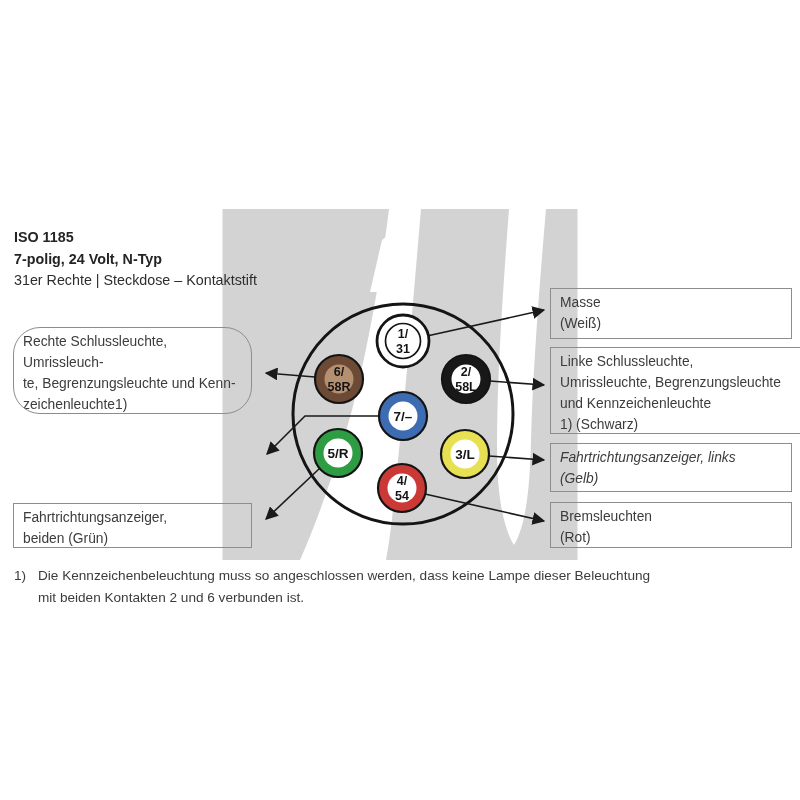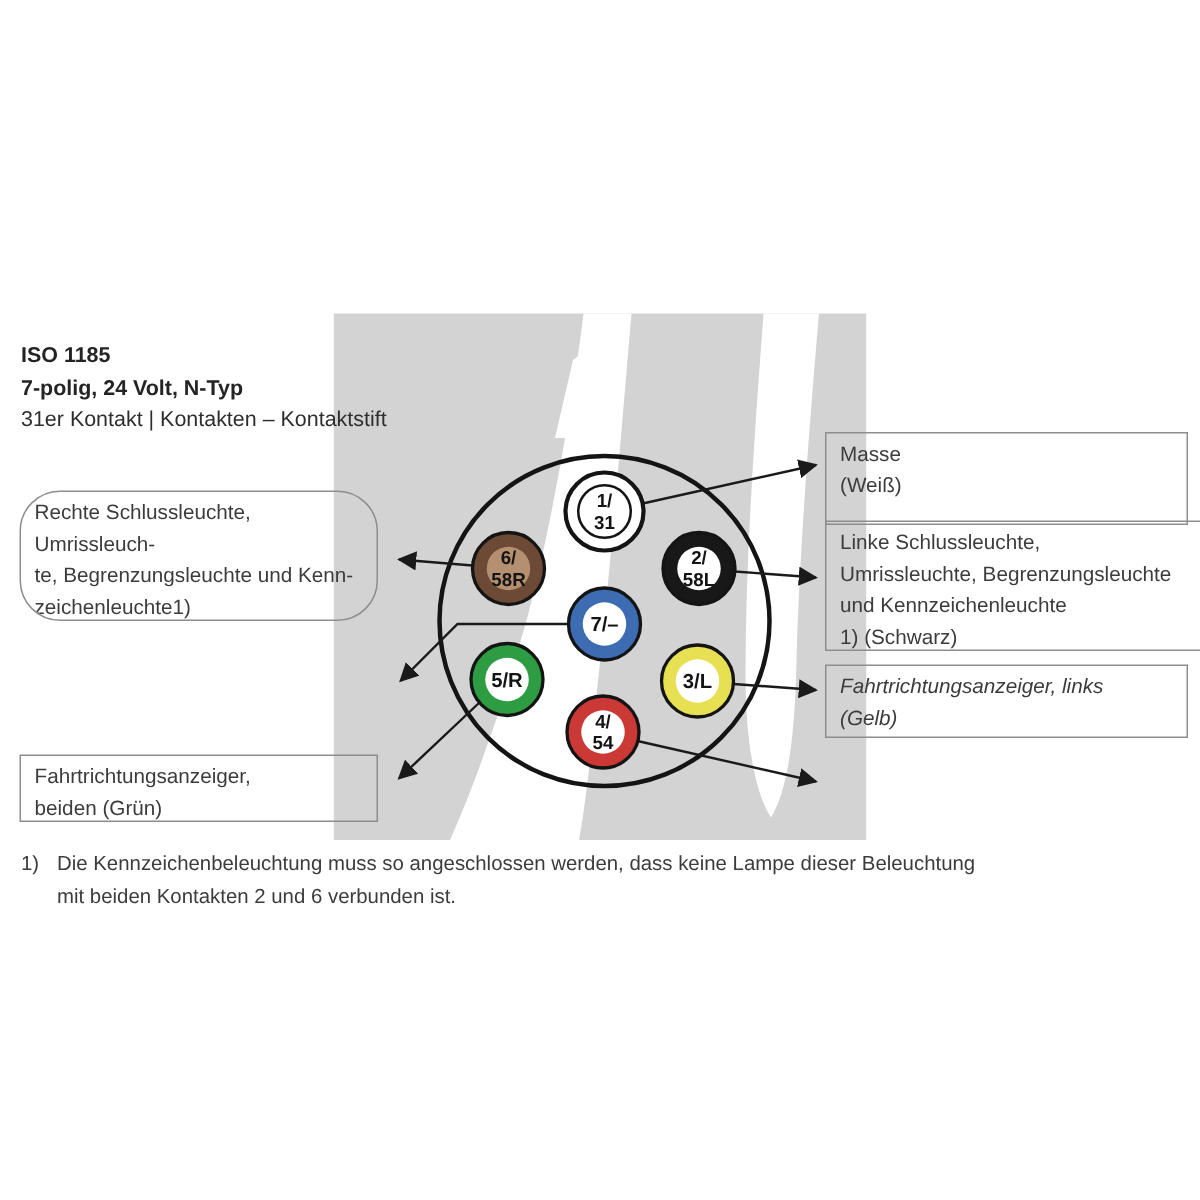--- a/index.html
+++ b/index.html
@@ -11,21 +11,21 @@
   .hdr{position:absolute;left:14px;top:227px;color:#2d2d2d;font-size:14.3px;line-height:21.6px;}
   .hdr .b{font-weight:bold;color:#242424;}
 
   
   .lbox{position:absolute;box-sizing:border-box;border:1px solid #8d8d8d;background:transparent;
         padding:4px 9px 0 9px;font-size:13.8px;line-height:20.9px;color:#3c3c3c;
         white-space:pre-line;overflow:hidden;z-index:2;}
   .lb1{left:13px;top:327px;width:239px;height:87px;border-radius:27px;}
   .lb2{left:13px;top:442px;width:239px;height:48px;}
   .lb3{left:13px;top:503px;width:239px;height:45px;}
-  .rb1{left:550px;top:288px;width:242px;height:62px;}
+  .rb1{left:550px;top:288px;width:242px;height:51px;}
   .rb2{left:550px;top:347px;width:272px;height:87px;}
   .rb3{left:550px;top:443px;width:242px;height:49px;font-style:italic;}
   .rb4{left:550px;top:502px;width:242px;height:46px;}
 
   
   .footnote{position:absolute;left:14px;top:565px;display:flex;color:#3c3c3c;
             font-size:13.6px;line-height:22px;z-index:2;}
   .fn-marker{width:24px;flex:none;}
   .fn-text{white-space:pre-line;}
 
@@ -45,38 +45,40 @@
     <path fill="#ffffff" d="M399,209 L421,209 C414,290 406,390 398,460 C394,505 390,538 386,560
              L300,560 C317,522 336,468 352,410 C367,352 381,275 389,209 Z"></path>
     <path fill="#ffffff" d="M370,292 L382,240 L393,231 L391,292 Z"></path>
     <path fill="#ffffff" d="M509,209 L546,209 C539,290 533,370 531,440 C530,492 525,527 514,545
              C504,530 497,496 497,450 C497,372 503,290 509,209 Z"></path>
   </svg>
 
   <div class="hdr">
     <div class="b">ISO 1185</div>
     <div class="b">7-polig, 24 Volt, N-Typ</div>
-    <div>31er Kontakt | Kontakten – Kontaktstift</div>
+    <div>31er Rechte | Steckdose – Kontaktstift</div>
   </div>
 
   <div class="lbox lb1">Rechte Schlussleuchte, Umrissleuch-
 te, Begrenzungsleuchte und Kenn-
 zeichenleuchte1)
 (Braun)</div>
   <div class="lbox lb3">Fahrtrichtungsanzeiger,
 beiden (Grün)</div>
 
   <div class="lbox rb1">Masse
 (Weiß)</div>
   <div class="lbox rb2">Linke Schlussleuchte,
 Umrissleuchte,  Begrenzungsleuchte
 und Kennzeichenleuchte
 1) (Schwarz)</div>
   <div class="lbox rb3">Fahrtrichtungsanzeiger, links
 (Gelb)</div>
+  <div class="lbox rb4">Bremsleuchten
+(Rot)</div>
 
   <svg class="layer" width="800" height="800" viewBox="0 0 800 800" style="z-index:3">
     <defs>
       <marker id="ah" viewBox="0 0 10 10" refX="9" refY="5" markerWidth="8" markerHeight="8" orient="auto-start-reverse">
         <path d="M0,0 L10,5 L0,10 Z" fill="#1a1a1a"></path>
       </marker>
     </defs>
 
     <circle cx="403" cy="414" r="110" fill="none" stroke="#141414" stroke-width="3"></circle>
 

